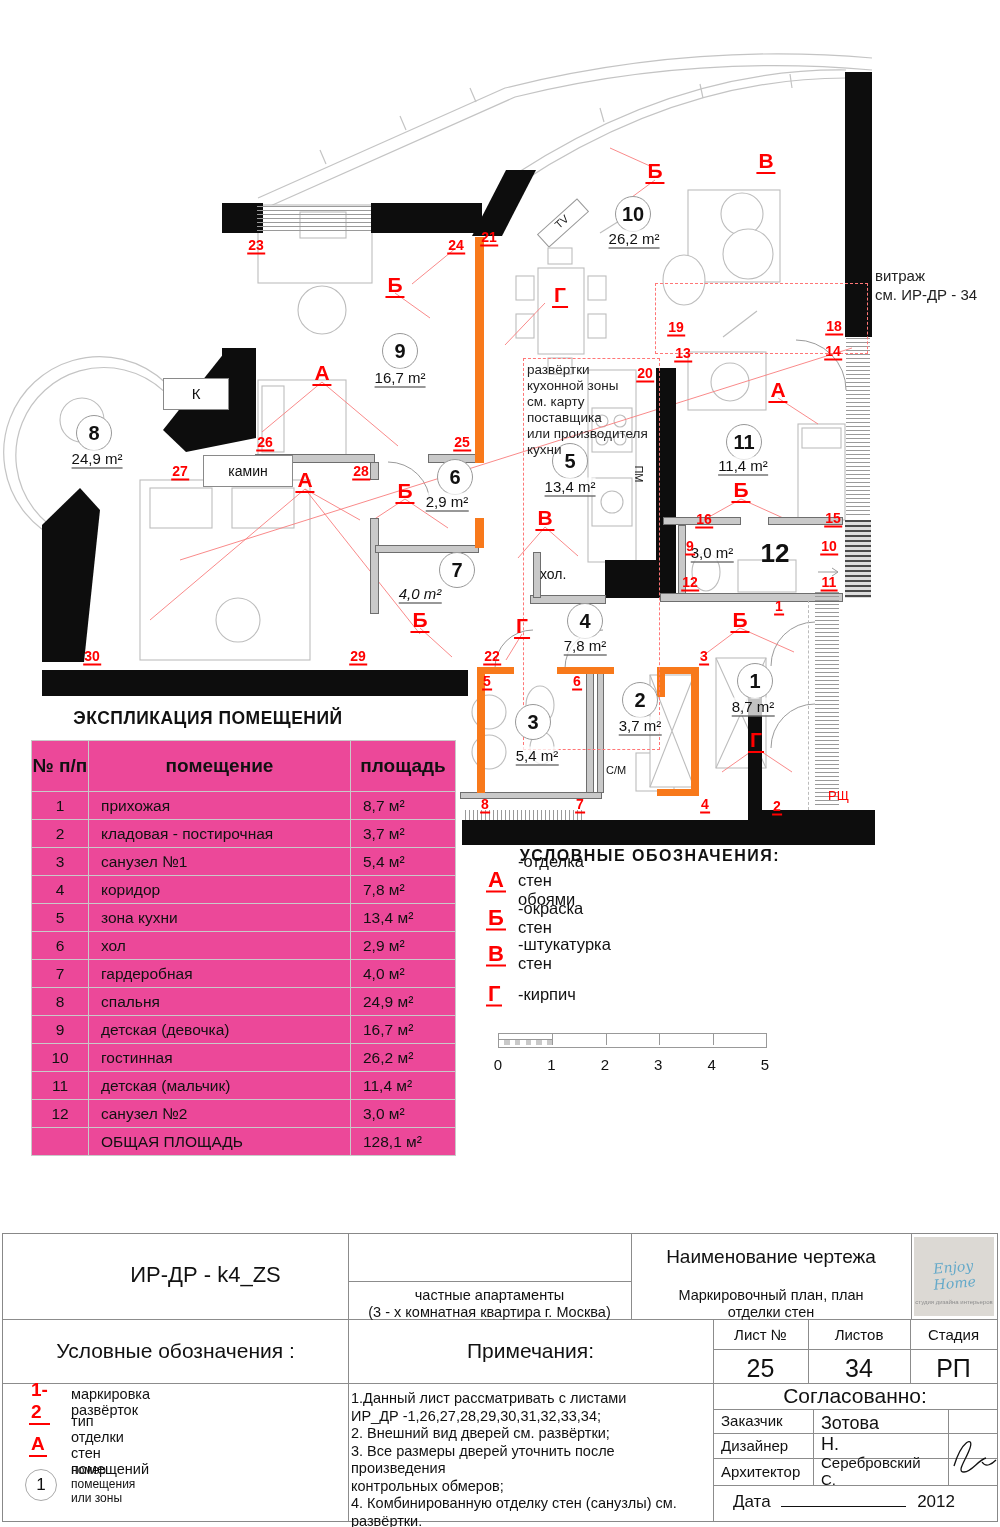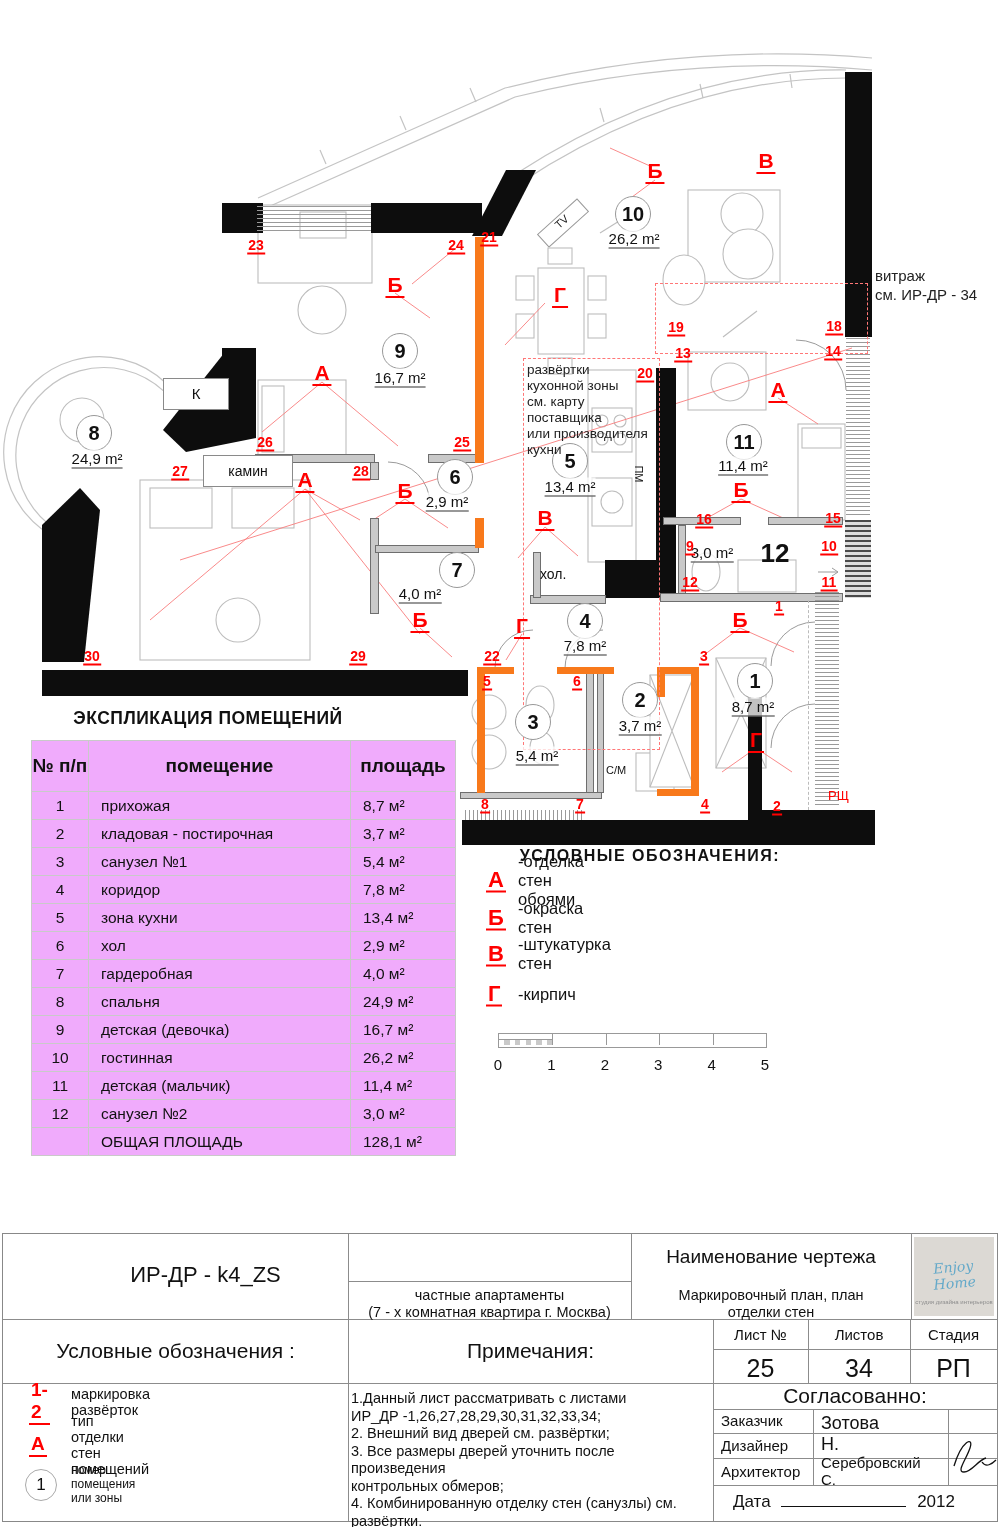--- a/index.html
+++ b/index.html
@@ -12,21 +12,21 @@
   .hatch-v{background:repeating-linear-gradient(90deg,#9a9a9a 0 1px,rgba(0,0,0,0) 1px 4px)}
   .hatch-d{background:repeating-linear-gradient(180deg,#4a4a4a 0 2px,#ddd 2px 5px)}
   .dashz{border:1px dashed #f77;}
   .marker{color:#f00;font-weight:bold;font-size:14px;border-bottom:2px solid #f00;line-height:15px;transform:translate(-50%,-50%);white-space:nowrap;padding:0 1px}
   .letter{color:#f00;font-weight:bold;font-size:21px;border-bottom:2px solid #f00;line-height:22px;transform:translate(-50%,-50%);padding:0 2px}
   .rmc{width:34px;height:34px;border:1.5px solid #999;border-radius:50%;background:#fff;text-align:center;line-height:34px;font-weight:bold;font-size:20px;transform:translate(-50%,-50%)}
   .area{font-size:15px;border-bottom:1px solid #333;padding-bottom:1px;transform:translate(-50%,-50%);white-space:nowrap;background:rgba(255,255,255,.75)}
   .ann{font-size:13.5px;line-height:16px;color:#222}
   .box{background:#fff;border:1px solid #8a8a8a;text-align:center}
   table.exp{border-collapse:collapse;table-layout:fixed}
-  table.exp td,table.exp th{border:1px solid #c9c9c9;font-size:15.5px;padding:0 0 0 12px;text-align:left;height:27px;background:#f0abfc}
+  table.exp td,table.exp th{border:1px solid #c9c9c9;font-size:15.5px;padding:0 0 0 12px;text-align:left;height:27px;background:#ec4899}
   table.exp th{font-size:19px;text-align:center;height:50px;padding:0}
   .lgl{color:#f00;font-weight:bold;font-size:22px;border-bottom:2px solid #f00;line-height:23px;padding:0 2px}
   .tbl{position:absolute;border-color:#8c8c8c;border-style:solid;border-width:0}
   .cent{text-align:center}
   .notes{font-size:14.5px;line-height:17.5px}
 </style>
 </head>
 <body>
 
 <div class="a" id="plan" style="left:0;top:0;width:1000px;height:860px">
@@ -166,21 +166,21 @@
     <div class="area a" style="left:640px;top:726px;position:absolute;">3,7 m²</div>
     <div class="rmc a" style="left:533px;top:722px;position:absolute;">3</div>
     <div class="area a" style="left:537px;top:756px;position:absolute;">5,4 m²</div>
     <div class="rmc a" style="left:585px;top:621px;position:absolute;">4</div>
     <div class="area a" style="left:585px;top:646px;position:absolute;">7,8 m²</div>
     <div class="rmc a" style="left:570px;top:461px;position:absolute;">5</div>
     <div class="area a" style="left:570px;top:487px;position:absolute;">13,4 m²</div>
     <div class="rmc a" style="left:455px;top:477px;position:absolute;">6</div>
     <div class="area a" style="left:447px;top:502px;position:absolute;">2,9 m²</div>
     <div class="rmc a" style="left:457px;top:570px;position:absolute;">7</div>
-    <div class="area a" style="left:420px;top:594px;position:absolute;">4,0 m²</div>
+    <div class="area a" style="left:420px;top:594px;position:absolute;font-style:italic;">4,0 m²</div>
     <div class="rmc a" style="left:94px;top:433px;position:absolute;">8</div>
     <div class="area a" style="left:97px;top:459px;position:absolute;">24,9 m²</div>
     <div class="rmc a" style="left:400px;top:351px;position:absolute;">9</div>
     <div class="area a" style="left:400px;top:378px;position:absolute;">16,7 m²</div>
     <div class="rmc a" style="left:633px;top:214px;position:absolute;">10</div>
     <div class="area a" style="left:634px;top:239px;position:absolute;">26,2 m²</div>
     <div class="rmc a" style="left:744px;top:442px;position:absolute;">11</div>
     <div class="area a" style="left:743px;top:466px;position:absolute;">11,4 m²</div>
     <div class="a" style="left:775px;top:553px;position:absolute;font-size:26px;font-weight:bold;transform:translate(-50%,-50%)">12</div>
     <div class="area a" style="left:712px;top:553px;position:absolute;">3,0 m²</div>
@@ -378,21 +378,21 @@
   <div class="tbl" style="left:710px;top:175px;width:284px;border-top-width:1px"></div>
   <div class="tbl" style="left:710px;top:199px;width:284px;border-top-width:1px"></div>
   <div class="tbl" style="left:710px;top:224px;width:284px;border-top-width:1px"></div>
   <div class="tbl" style="left:710px;top:251px;width:284px;border-top-width:1px"></div>
   <div class="tbl" style="left:810px;top:175px;height:76px;border-left-width:1px"></div>
   <div class="tbl" style="left:945px;top:175px;height:76px;border-left-width:1px"></div>
 
   <div class="a cent" style="left:60px;top:28px;width:285px;font-size:22px">ИР-ДР - k4_ZS</div>
   <div class="a cent" id="object-lines" style="left:347px;top:53px;width:279px;font-size:14.5px;line-height:16.5px">
       <div style="position:static">частные апартаменты</div>
-      <div style="position:static">(7 - х комнатная квартира г. Москва)</div>
+      <div style="position:static">(3 - х комнатная квартира г. Москва)</div>
     </div>
   <div class="a cent" style="left:628px;top:12px;width:280px;font-size:19px">Наименование чертежа</div>
   <div class="a cent" id="drawing-lines" style="left:630px;top:53px;width:276px;font-size:14.5px;line-height:16.5px">
       <div style="position:static">Маркировочный план, план</div>
       <div style="position:static">отделки стен</div>
     </div>
 
   <div class="a" style="left:911px;top:3px;width:80px;height:79px;background:#dcd9d4;overflow:hidden">
     <div class="a" style="left:2px;top:22px;width:76px;text-align:center;font-family:'DejaVu Serif',serif;font-style:italic;font-size:14px;color:#64a9c9;transform:rotate(-5deg)">Enjoy Home</div>
     <div class="a" style="left:0;top:62px;width:80px;text-align:center;font-size:6px;color:#8d8d8d">студия дизайна интерьеров</div>

